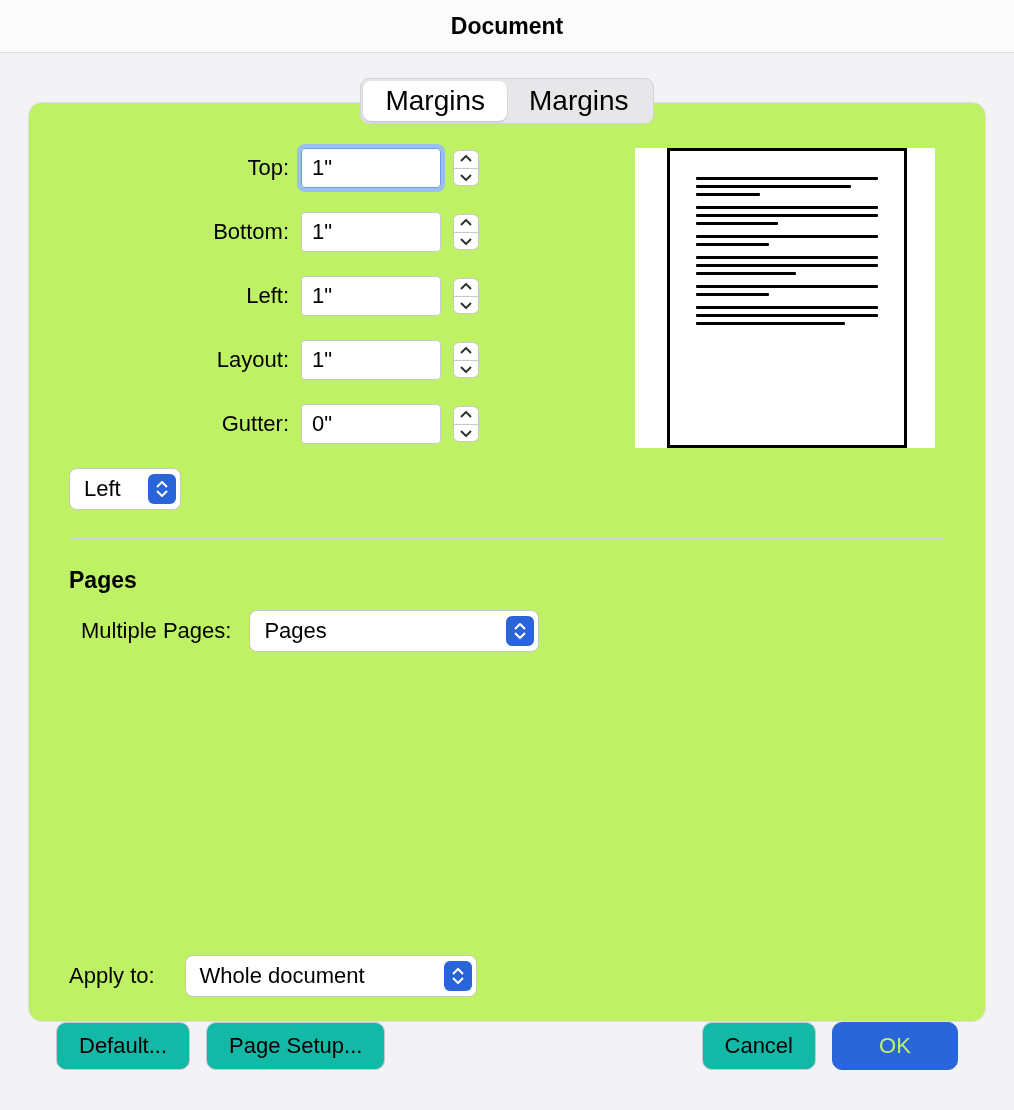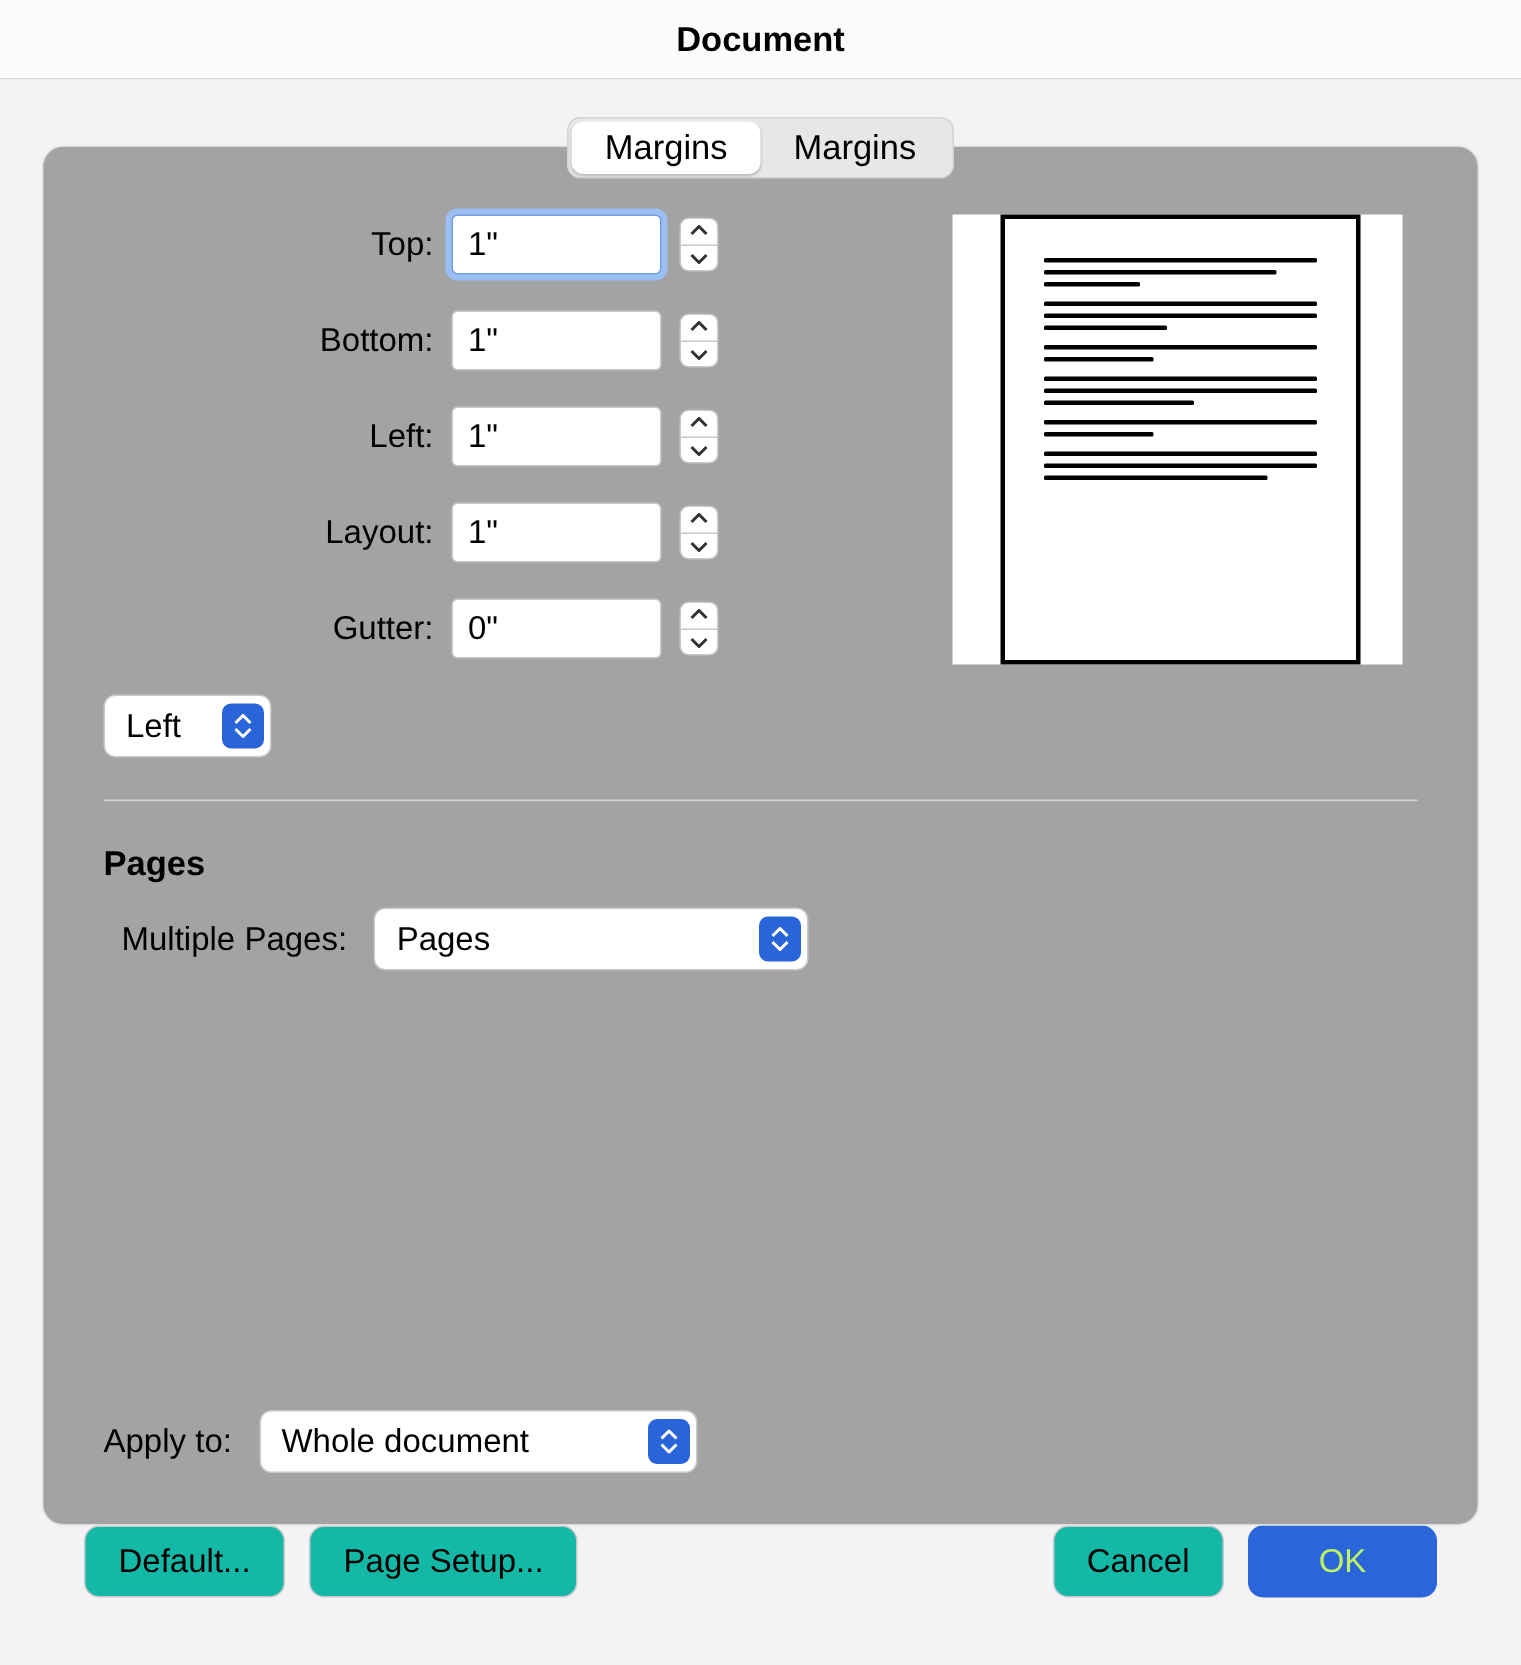--- a/index.html
+++ b/index.html
@@ -28,32 +28,32 @@
   .segmented {
     display:flex;
     background:#e7e7ea;
     border:1px solid #d3d3d8;
     border-radius:9px;
     padding:2px;
   }
   .segmented .seg {
     padding:4px 22px;
     border-radius:8px;
-    font-size:23px;
+    font-size:28px;
     cursor:default;
   }
   .segmented .seg.active {
     background:#fff;
     box-shadow:0 1px 2px rgba(0,0,0,.2);
   }
   .panel {
     margin-top:-22px;
     border:1px solid #dedee1;
     border-radius:14px;
-    background:#a3a3a3;
+    background:#bef264;
     padding:45px 40px 30px 40px;
     height:920px;
     position:relative;
   }
   .margins-grid {
     display:grid;
     grid-template-columns: 220px 140px 36px;
     column-gap:12px;
     row-gap:24px;
     align-items:center;
@@ -107,22 +107,22 @@
     margin-left:12px;
   }
   .select .chev svg { width:12px; height:7px; display:block; margin:1px 0;}
   .divider {
     height:1px; background:#d6d6d9; margin:28px 0;
   }
   .section-title { font-weight:700; margin:0 0 16px 0; font-size:23px;}
   .row { display:flex; align-items:center; gap:18px; }
   .row .rlabel { min-width:auto; }
   .apply-row {
-    position:absolute; left:40px; bottom:34px;
-    display:flex; align-items:center; gap:18px;
+    position:absolute; left:40px; bottom:24px;
+    display:flex; align-items:center; gap:30px;
   }
   .preview {
     position:absolute;
     top:45px; right:50px;
     width:300px; height:300px;
     background:#fff;
   }
   .page {
     position:absolute; left:32px; top:0;
     width:240px; height:300px;

